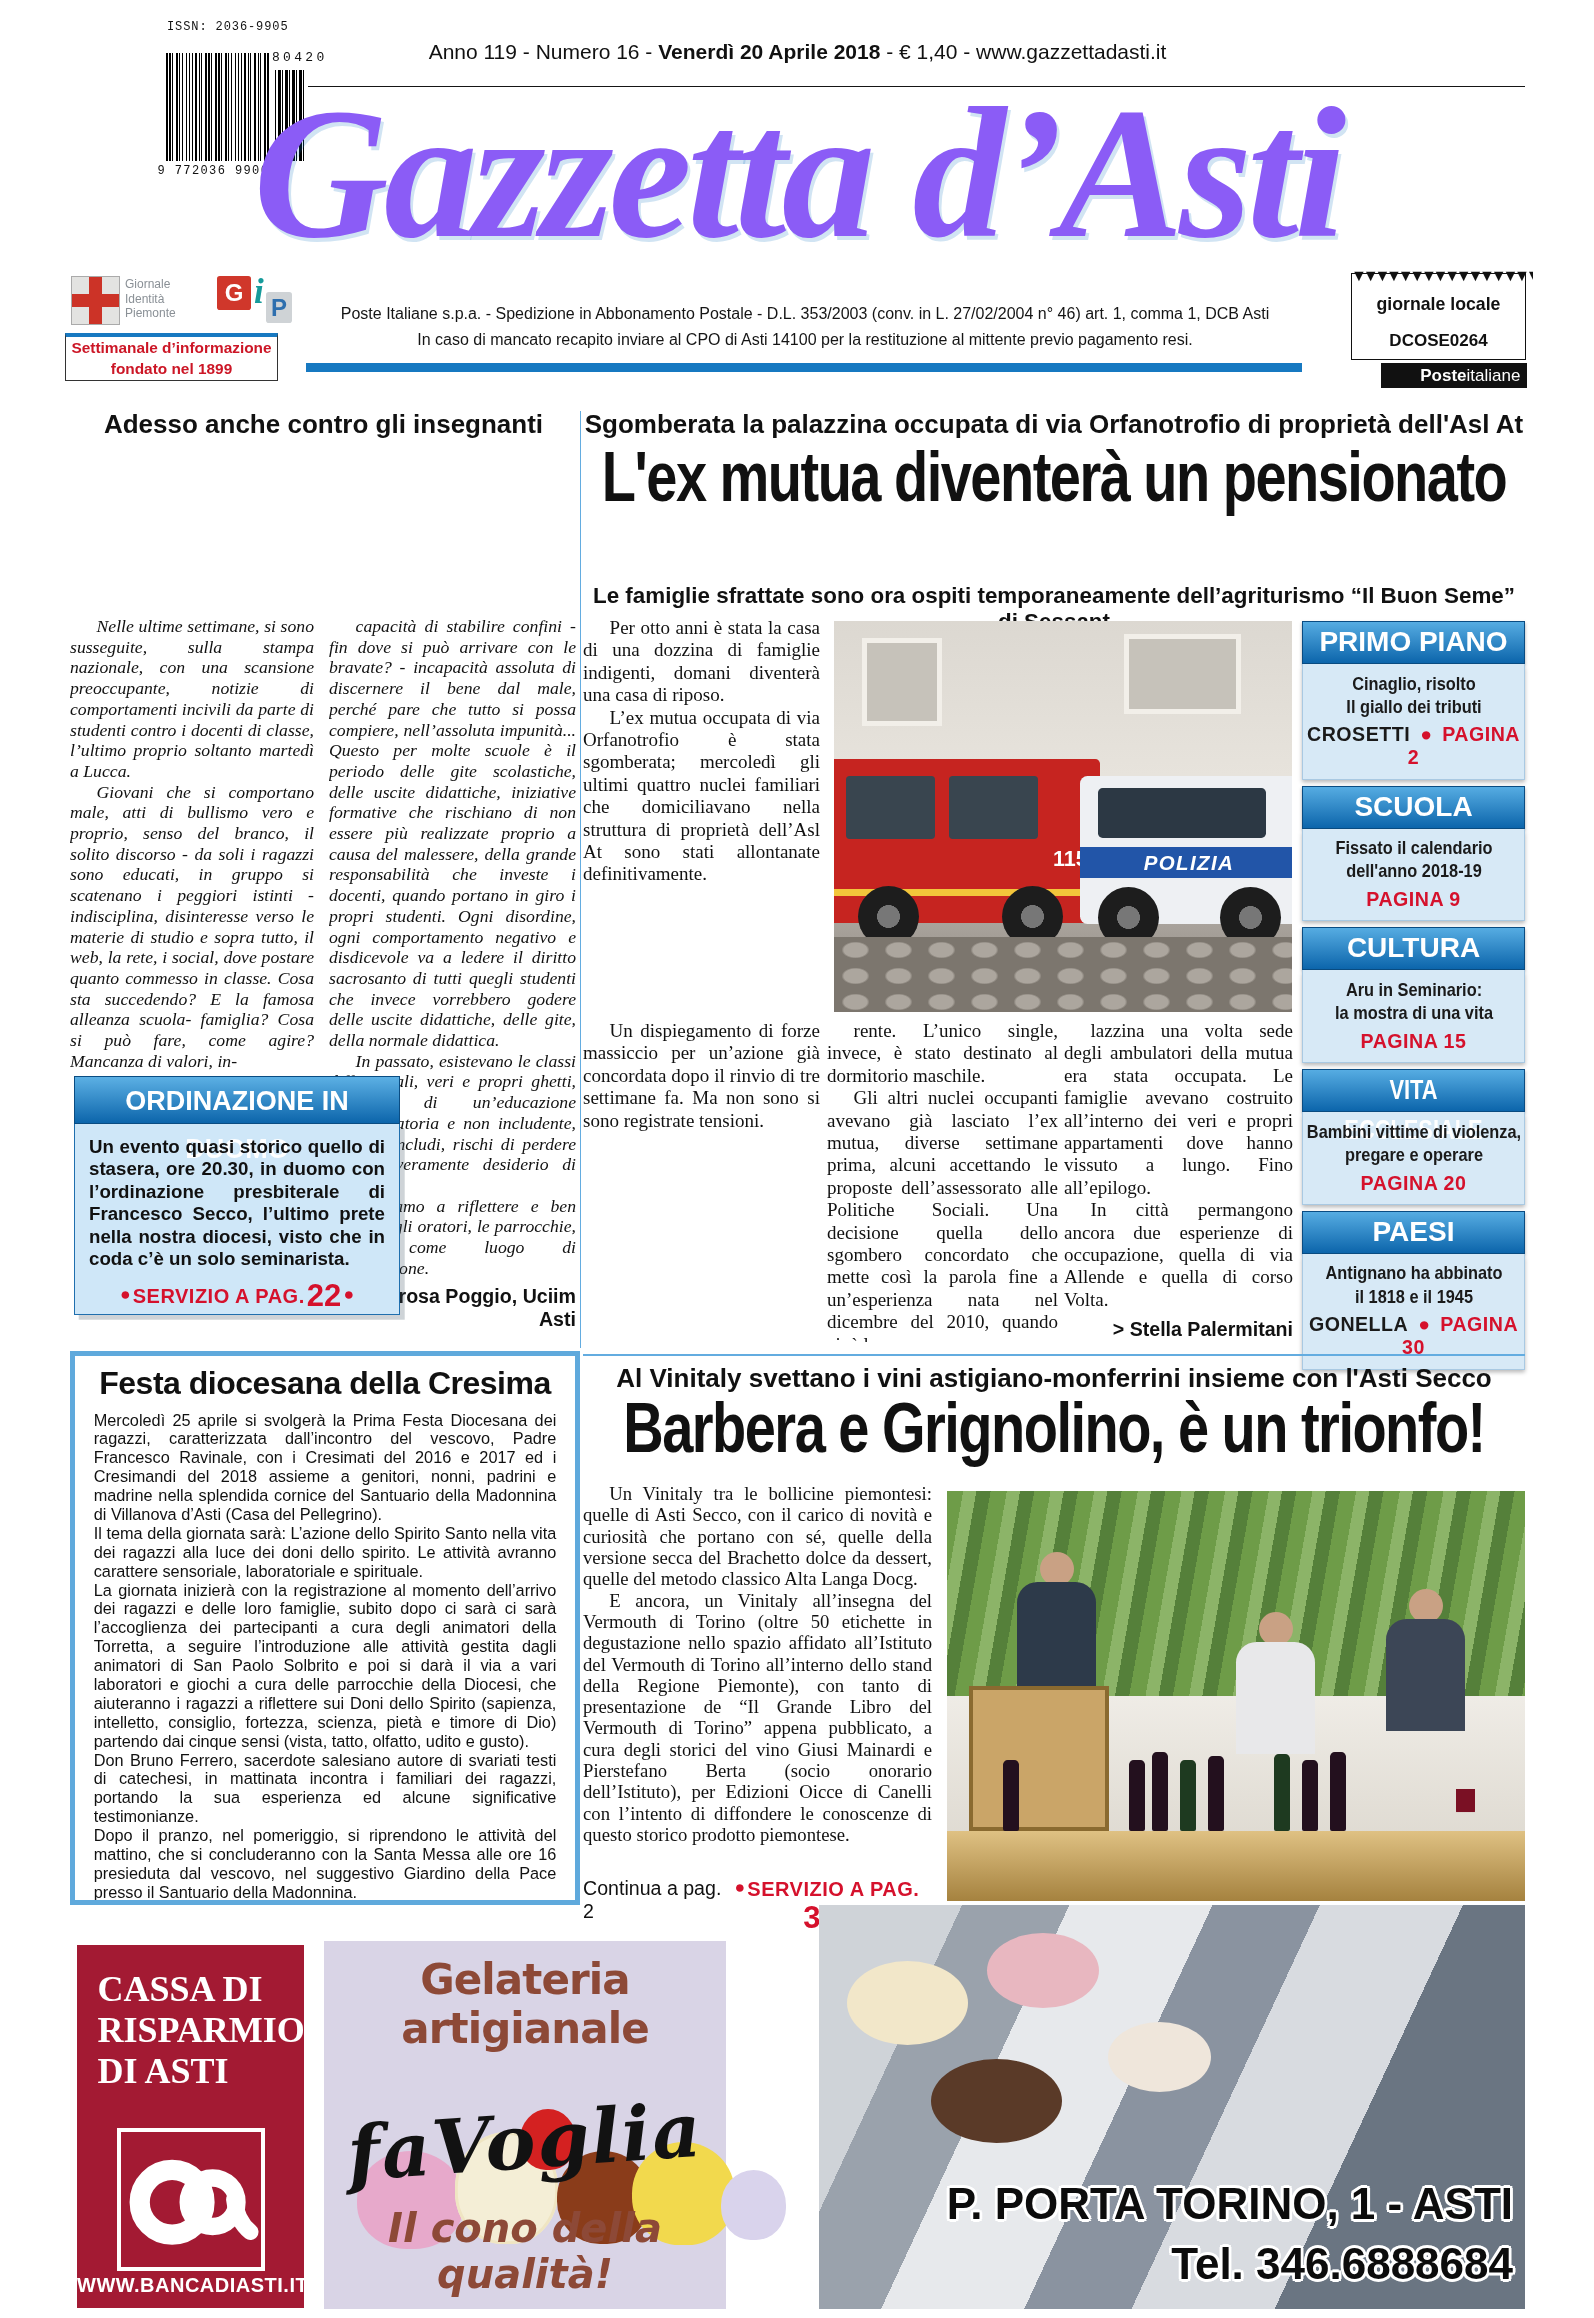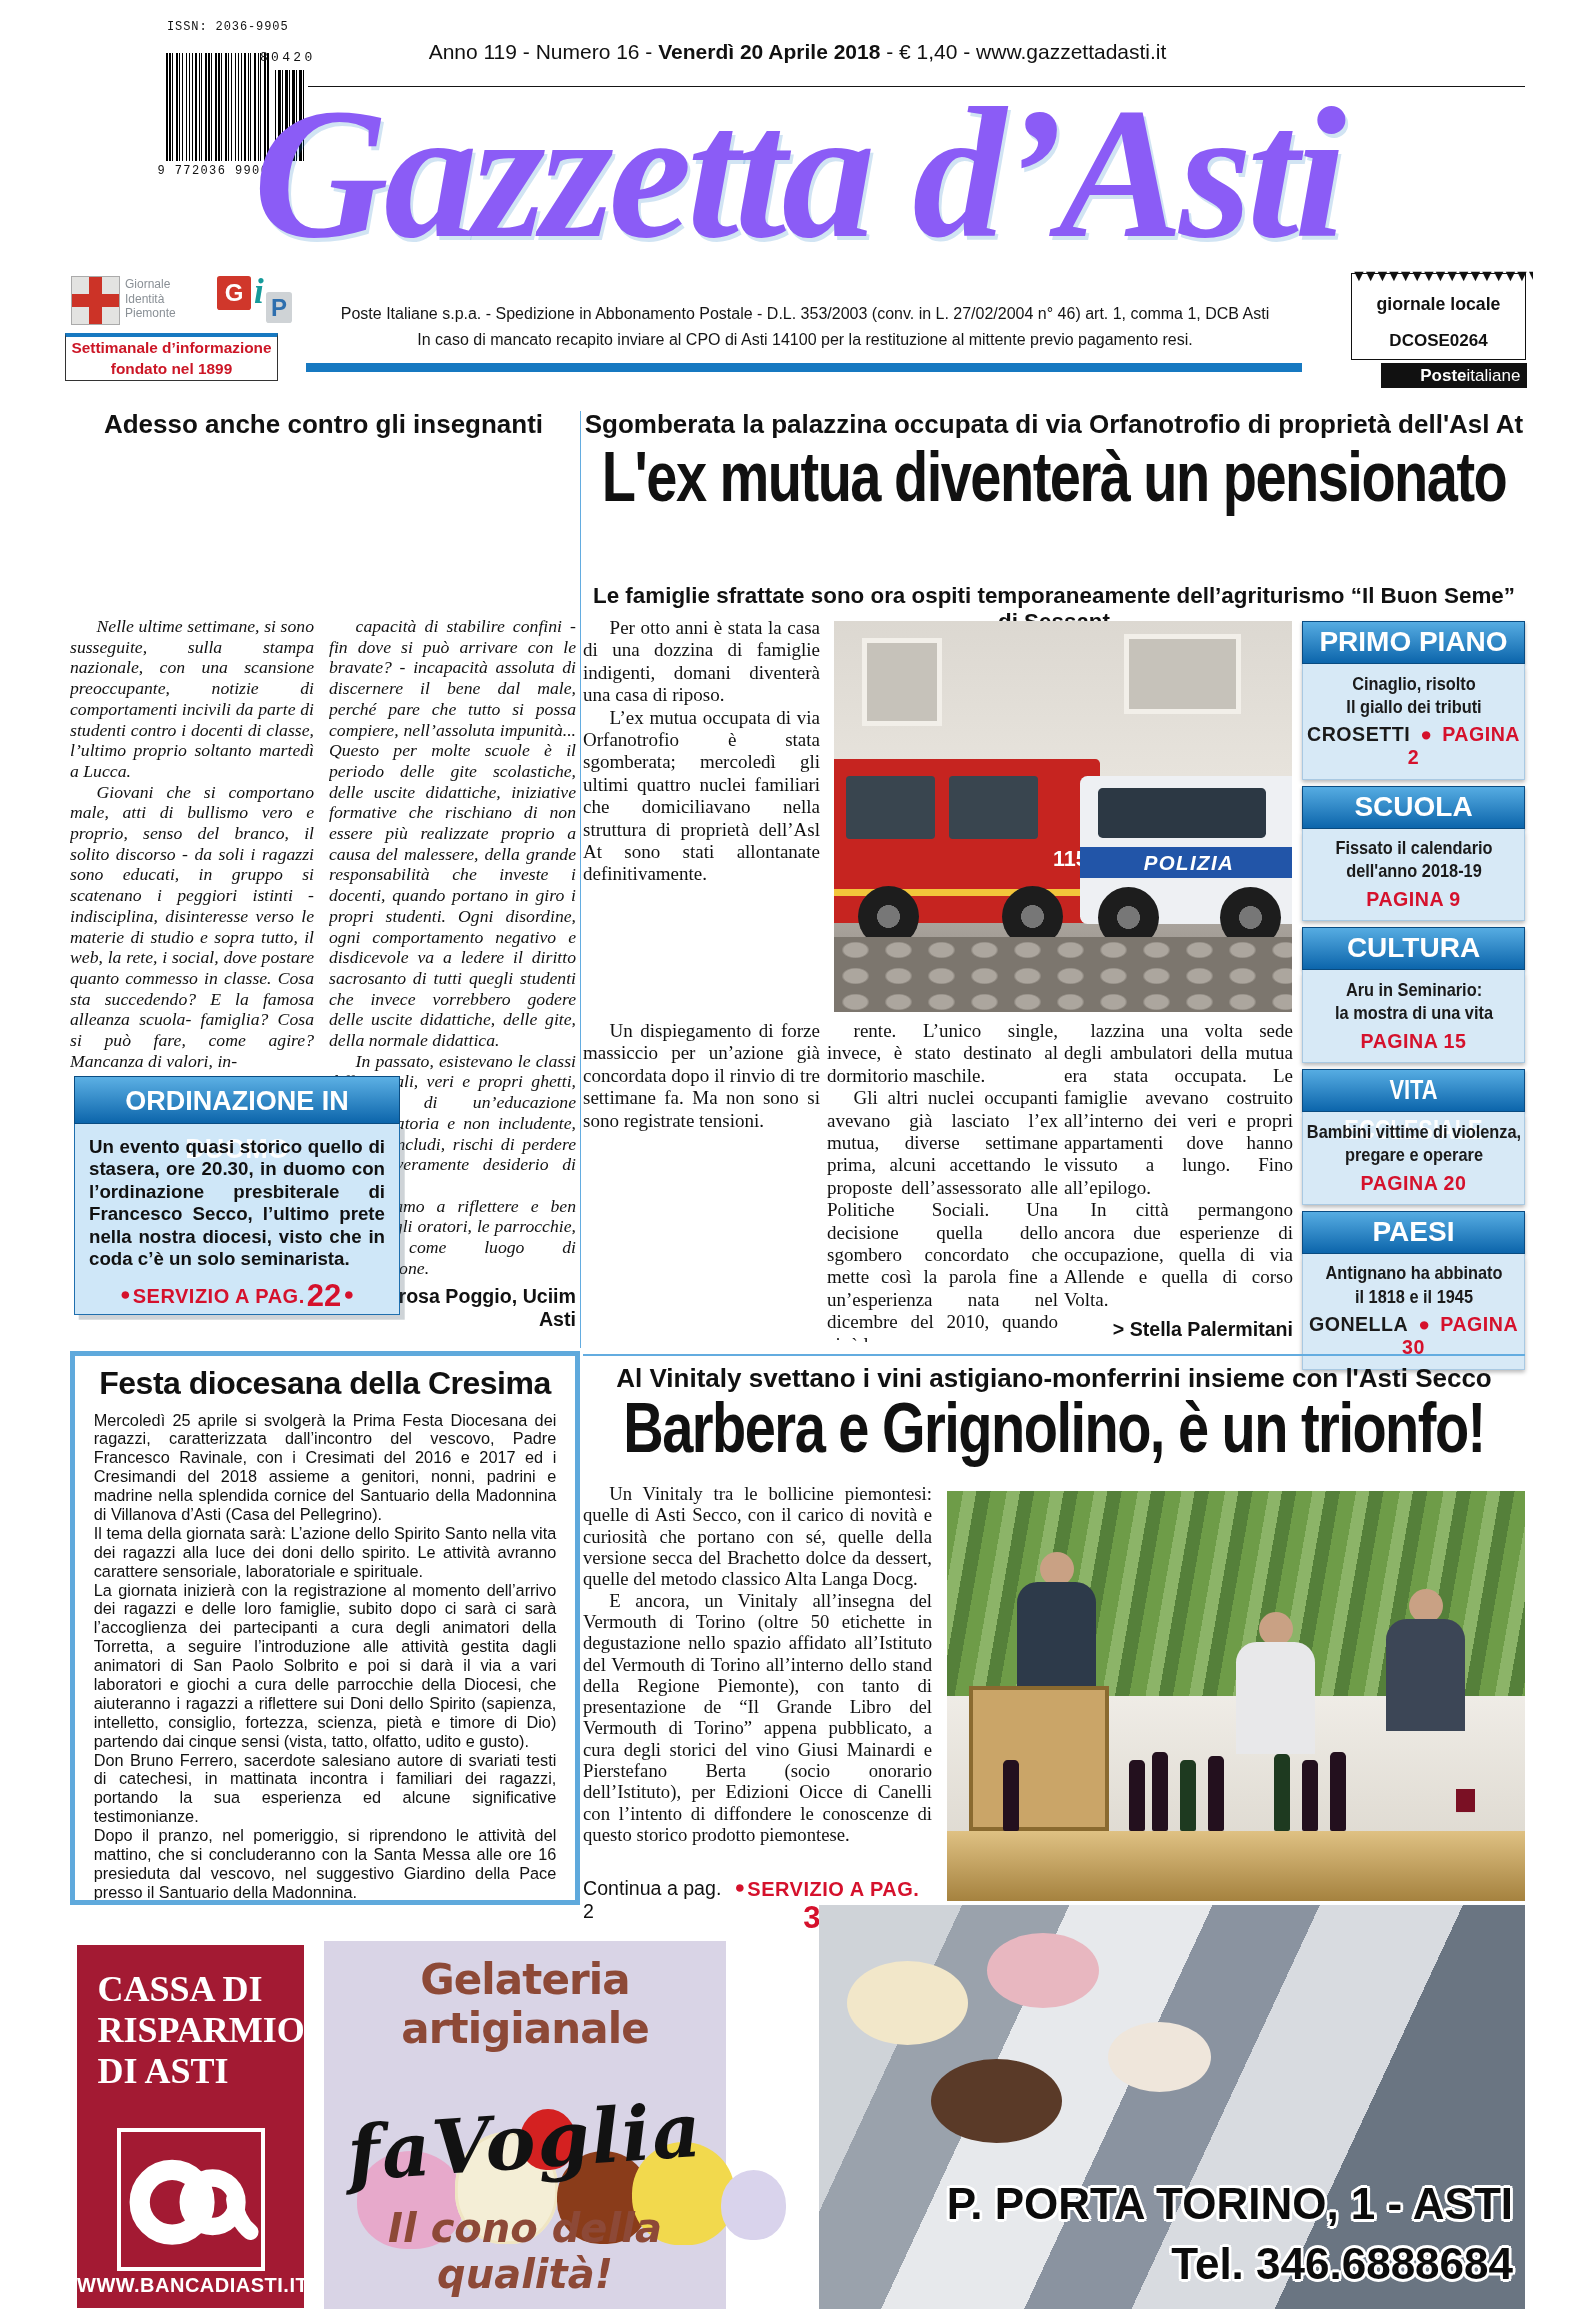--- a/index.html
+++ b/index.html
@@ -10,21 +10,21 @@
   .ctr{text-align:center}
   .pre{white-space:pre-line}
 
   
   #issn{left:167px;top:19.6px;font:12px "Liberation Mono",monospace;letter-spacing:0.9px}
   #barcode{left:164px;top:37px;width:145px;height:149px}
   #barcode .bars{position:absolute;left:1.9px;top:16px;width:103px;height:108px;
      background:repeating-linear-gradient(90deg,#000 0 1.9px,#fff 1.9px 3.3px,#000 3.3px 4.7px,#fff 4.7px 6px,#000 6px 7px,#fff 7px 9.8px)}
   #barcode .bars2{position:absolute;left:111px;top:33px;width:30px;height:91px;
      background:repeating-linear-gradient(90deg,#000 0 1.4px,#fff 1.4px 3.3px,#000 3.3px 5.6px,#fff 5.6px 7px)}
-  #barcode .bc-top{position:absolute;left:96px;top:13px;font:13px "Liberation Mono",monospace;letter-spacing:3.3px}
+  #barcode .bc-top{position:absolute;left:108px;top:13px;font:13px "Liberation Mono",monospace;letter-spacing:3.3px}
   #barcode .bc-num{position:absolute;left:-6.5px;top:127px;font:12px "Liberation Mono",monospace;letter-spacing:1.4px}
   #dateline{left:140px;top:40px;width:1315px;text-align:center;font-size:21px;letter-spacing:0}
   #toprule{left:308px;top:86px;width:1217px;height:1.4px;background:#151515}
 
   
   #masthead{left:70px;top:74px;width:1455px;margin:0;text-align:center;
      font:italic 700 187px/1.06 "Liberation Serif",serif;color:#8b5cf6;letter-spacing:-4.7px;
      text-shadow:2.8px 3.7px 0 rgba(23,121,193,.20)}
 
   

